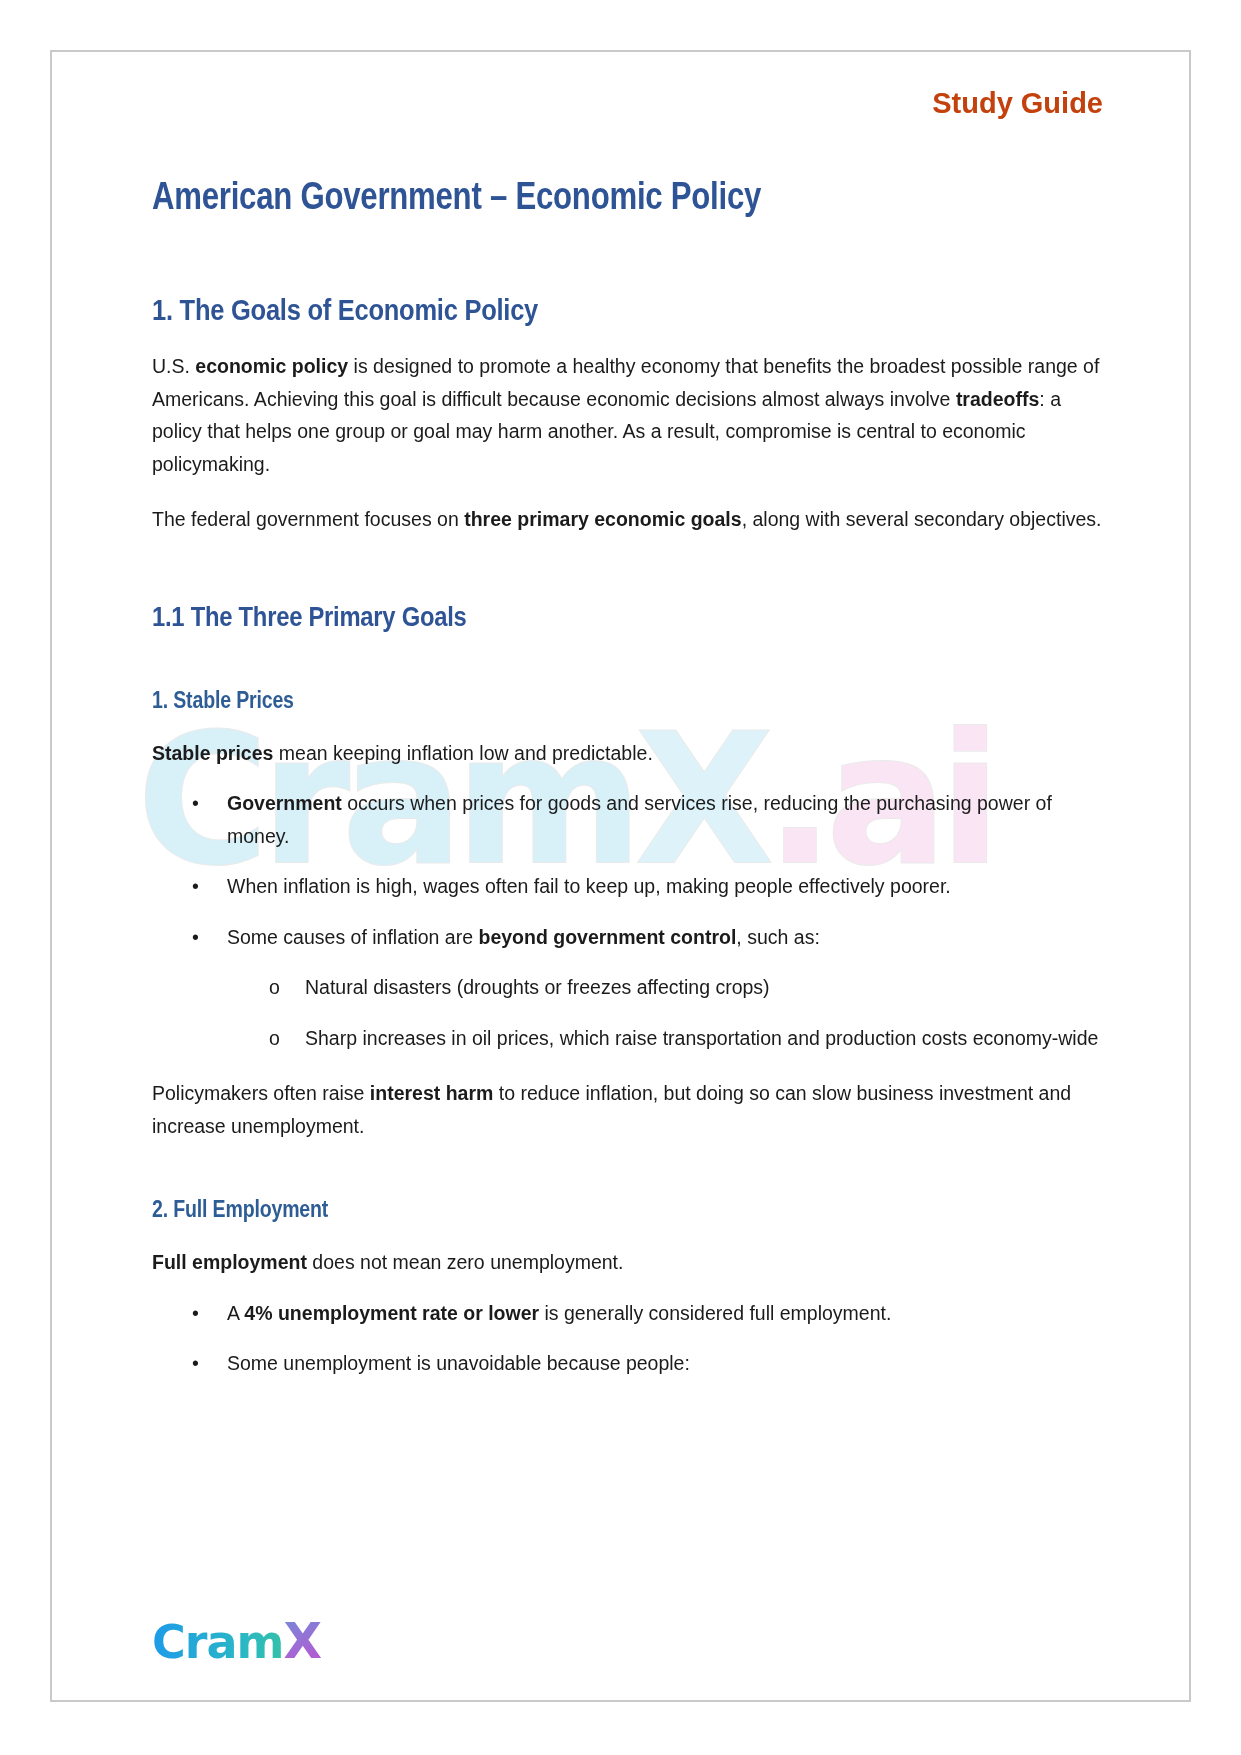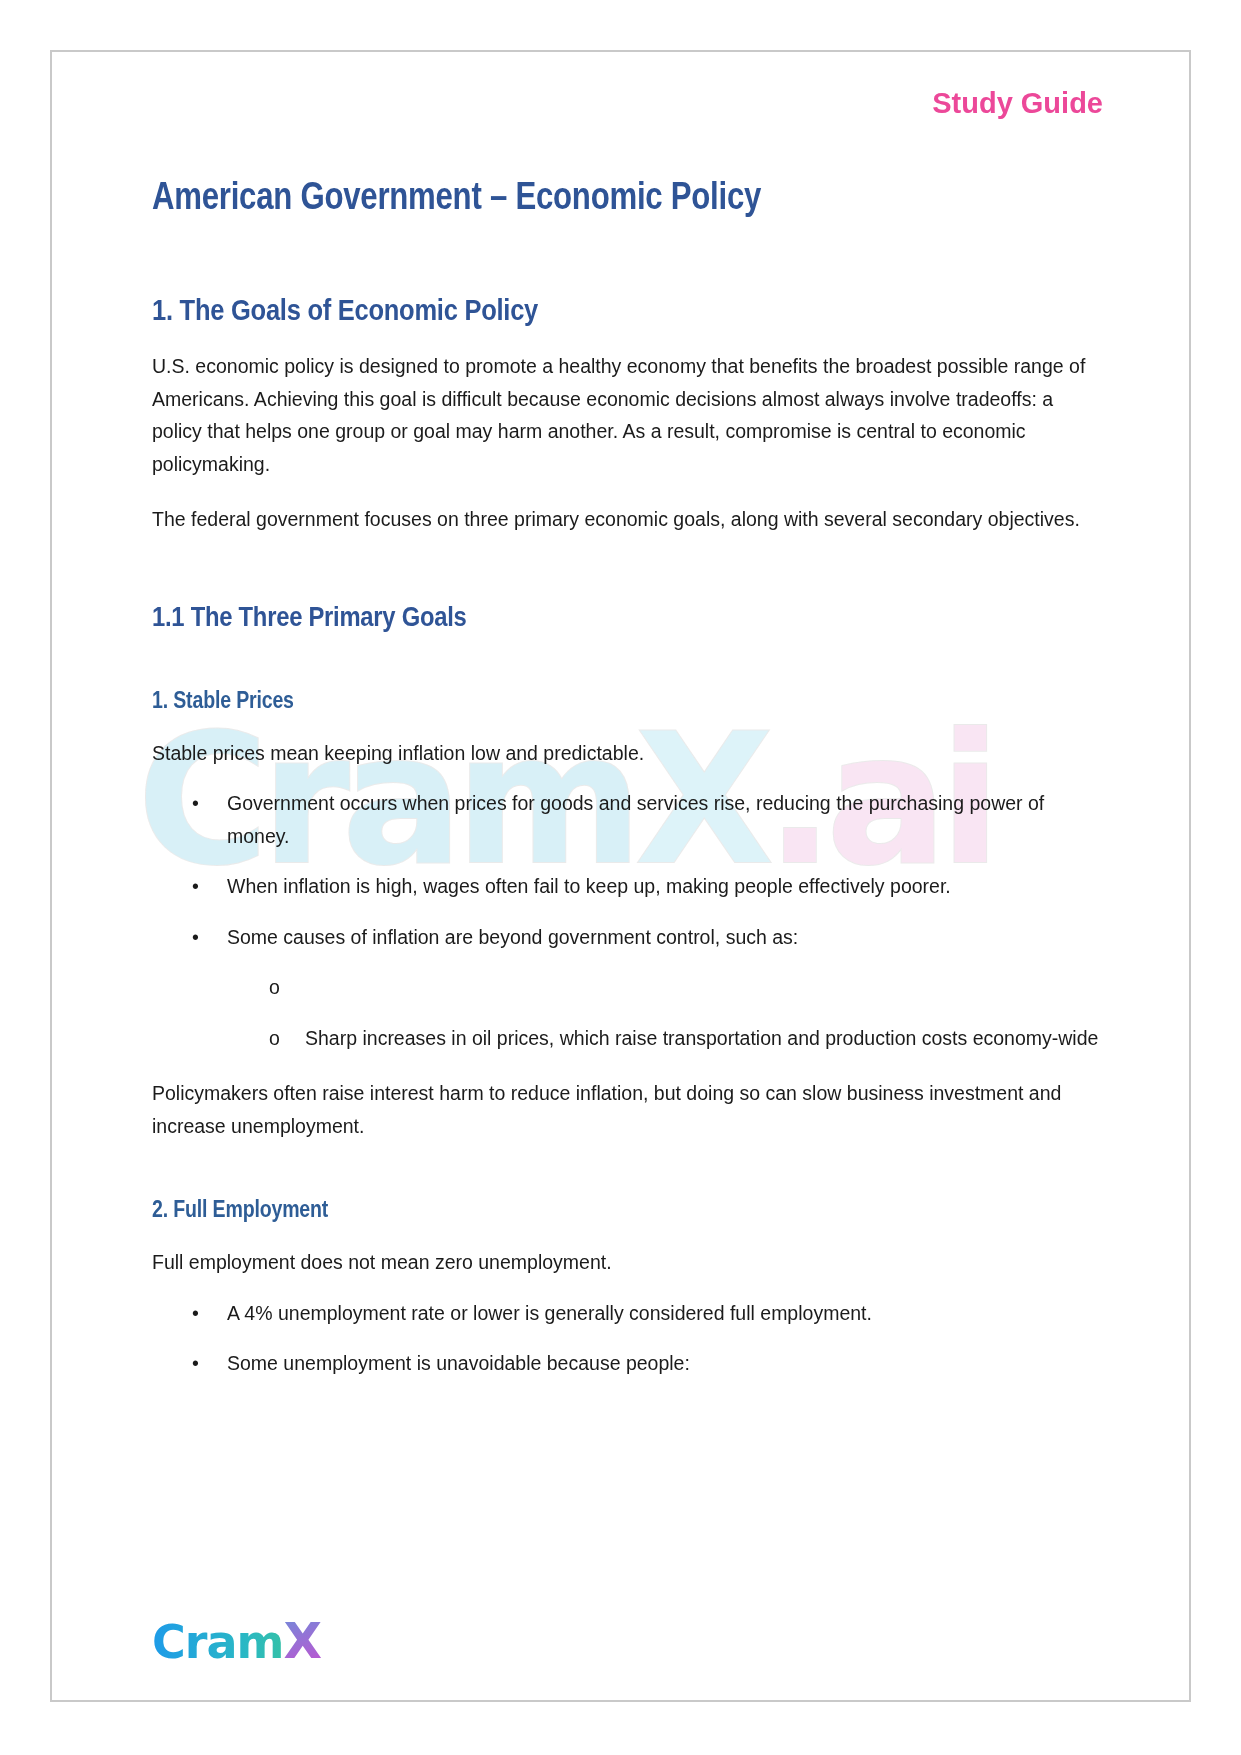--- a/index.html
+++ b/index.html
@@ -17,21 +17,21 @@
   .watermark{
     position:absolute;left:85px;top:640px;width:960px;height:250px;
     z-index:0;pointer-events:none;opacity:.85;
   }
   .doc-content{
     position:relative;z-index:1;
     padding:35px 86px 0 100px;
   }
   .doc-label{
     margin:0;text-align:right;
-    font-size:29px;font-weight:bold;color:#ec4899;line-height:33px;
+    font-size:29px;font-weight:bold;color:#c2410c;line-height:33px;
   }
   h1.doc-title{
     margin:54px 0 0;font-size:38px;line-height:44px;font-weight:bold;
     color:var(--heading,#2F5496);
     transform:scaleX(0.82);transform-origin:0 50%;letter-spacing:-0.3px;
     white-space:nowrap;
   }
   h2.h2{
     margin:74px 0 0;font-size:30px;line-height:35px;font-weight:bold;
     color:var(--heading,#2F5496);
@@ -50,21 +50,21 @@
   }
   .li{
     margin:18px 0 0;display:flex;align-items:flex-start;
     font-size:19.5px;line-height:32.5px;
   }
   .li.l1{padding-left:40px;}
   .li.l2{padding-left:117px;}
   .li .marker{flex:none;width:35px;}
   .li.l2 .marker{width:36px;}
   .li .li-text{flex:1;}
-  b{font-weight:normal;}
+  b{font-weight:bold;}
   .logo{
     position:absolute;left:100px;bottom:30px;width:170px;height:56px;z-index:1;
   }
 </style>
 </head>
 <body>
 
 <div class="page-frame">
 
   <svg class="watermark" viewBox="0 0 960 250" overflow="visible" aria-hidden="true">
@@ -90,20 +90,21 @@
         <div class="li l1">
           <span class="marker">•</span>
           <div class="li-text">When inflation is high, wages often fail to keep up, making people effectively poorer.</div>
         </div>
         <div class="li l1">
           <span class="marker">•</span>
           <div class="li-text">Some causes of inflation are <b>beyond government control</b>, such as:</div>
         </div>
         <div class="li l2">
           <span class="marker">o</span>
+          <div class="li-text">Natural disasters (droughts or freezes affecting crops)</div>
         </div>
         <div class="li l2">
           <span class="marker">o</span>
           <div class="li-text">Sharp increases in oil prices, which raise transportation and production costs economy-wide</div>
         </div>
         <p class="para">Policymakers often raise <b>interest harm</b> to reduce inflation, but doing so can slow business investment and increase unemployment.</p>
         <h3 class="h3">2. Full Employment</h3>
         <p class="para"><b>Full employment</b> does not mean zero unemployment.</p>
         <div class="li l1">
           <span class="marker">•</span>

